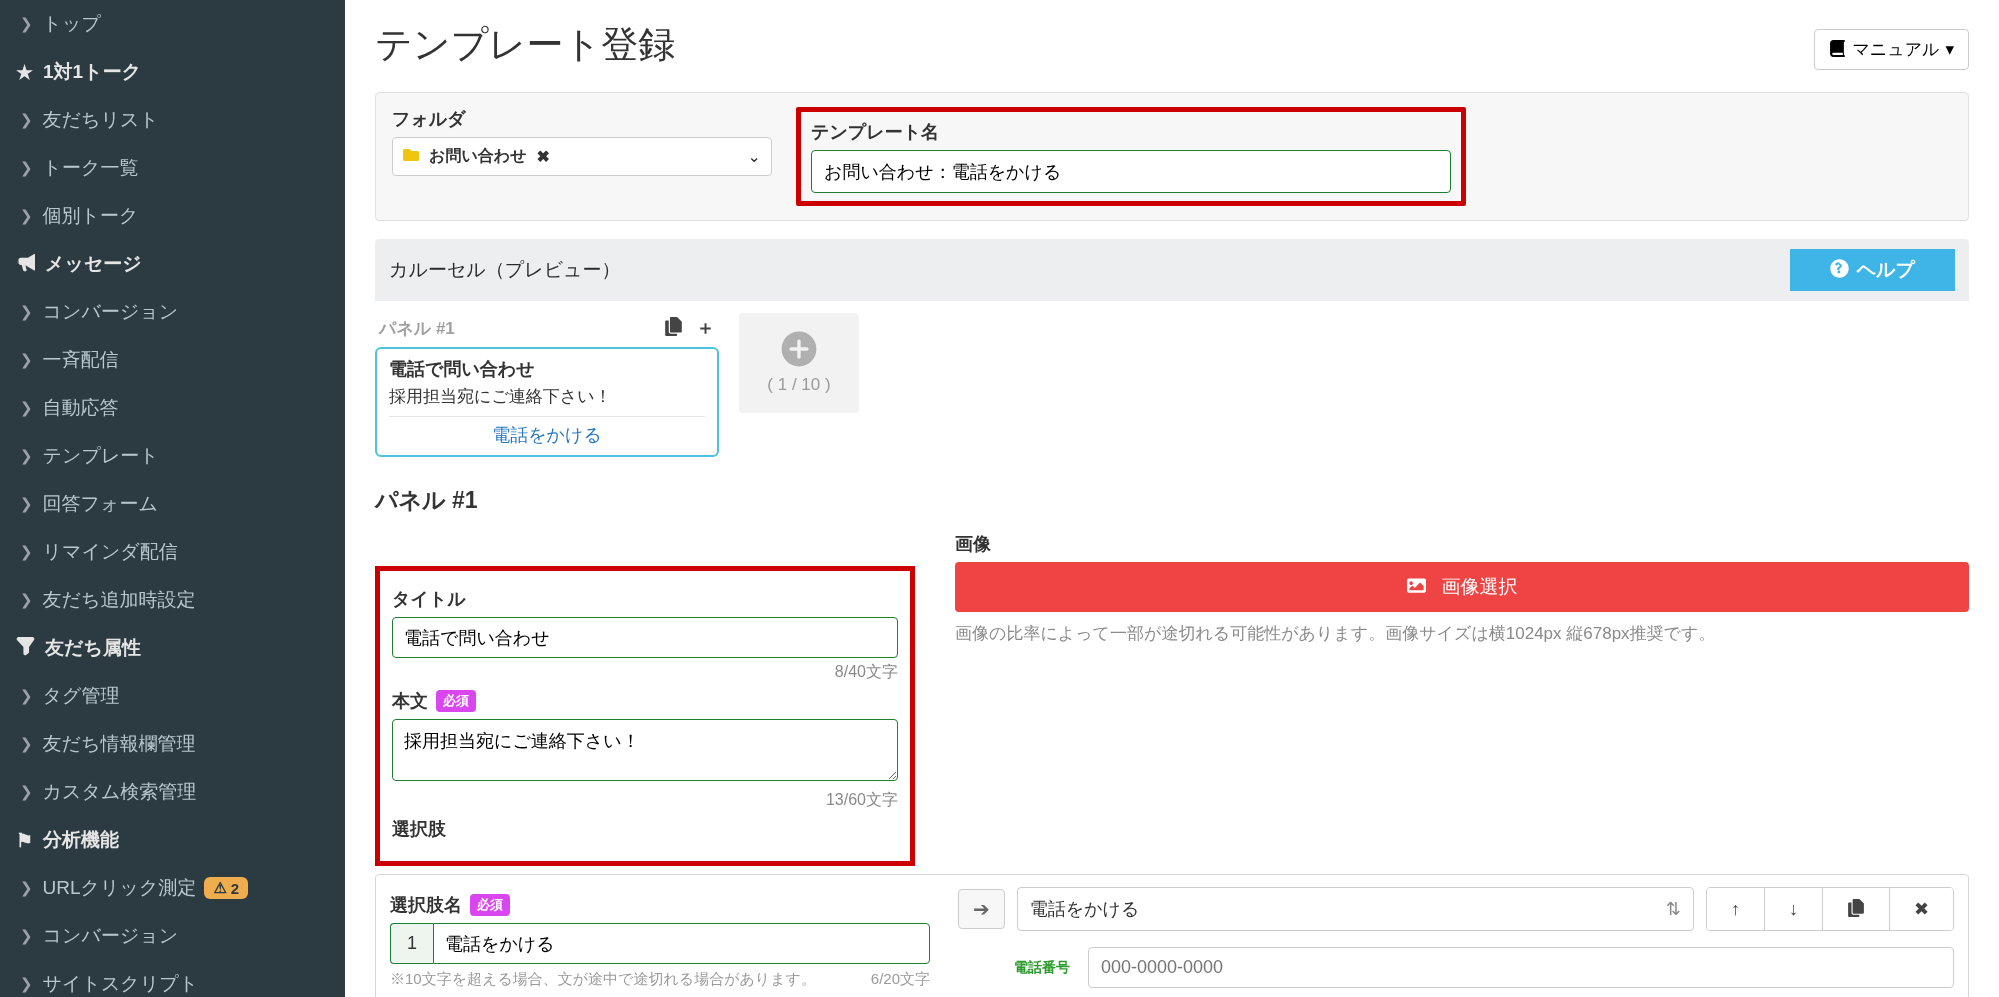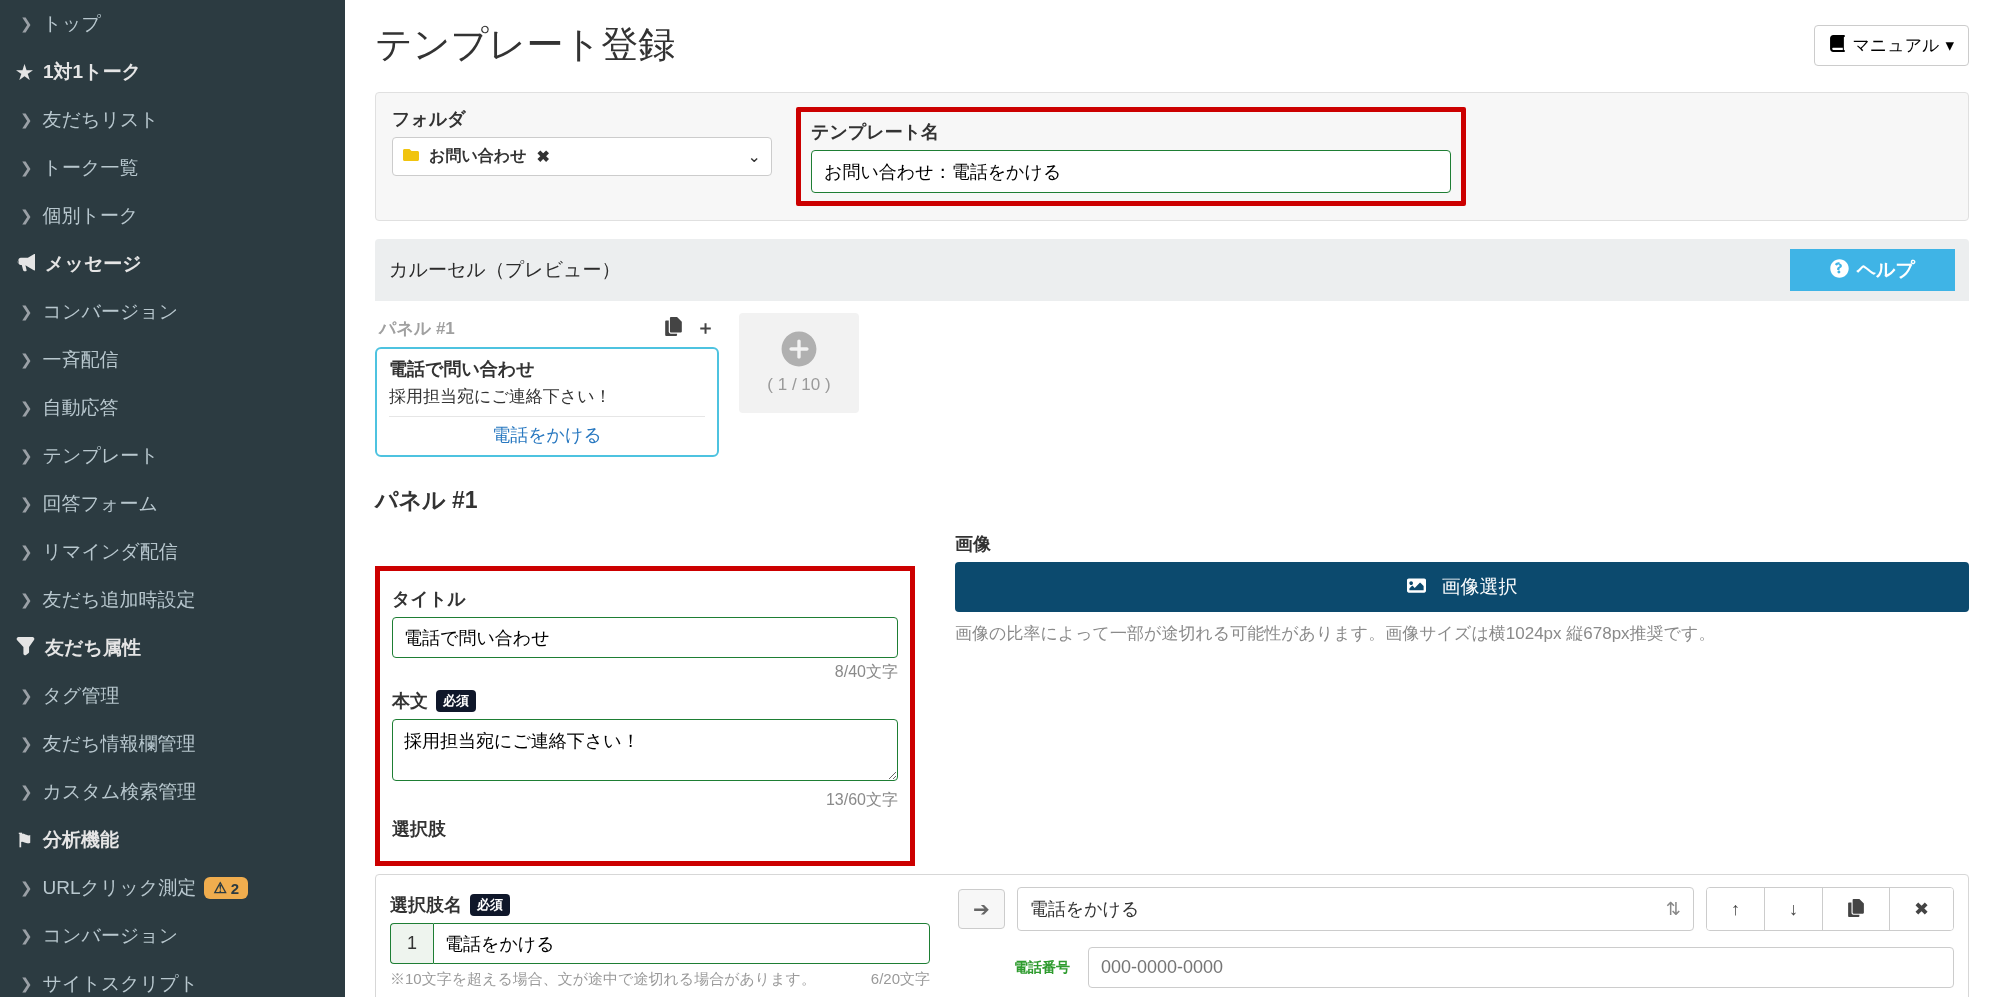--- a/index.html
+++ b/index.html
@@ -8,21 +8,21 @@
 
 
 .sidebar { width: 345px; background: #2c3b41; color: #b8c7ce; flex-shrink: 0; font-size: 19px; }
 .sidebar .item { display: flex; align-items: center; padding: 11px 12px 11px 20px; cursor: pointer; border-bottom: 0 solid transparent; }
 .sidebar .item .chev { color: #9aa0a6; font-size: 15px; margin-right: 10px; }
 .sidebar .header { color: #e5e5e5; font-weight: 600; padding: 11px 12px 11px 16px; display: flex; align-items: center; gap: 10px; }
 .sidebar .badge-warn { background: #f0ad4e; color: #2c3b41; border-radius: 6px; padding: 2px 9px; font-size: 15px; font-weight: 700; display: inline-flex; align-items: center; gap: 4px; margin-left: 8px; }
 
 
 .main { flex: 1; background: #fff; padding: 0 0 40px 0; }
-.topbar { display: flex; justify-content: space-between; align-items: center; padding: 20px 30px 10px 30px; }
+.topbar { display: flex; justify-content: space-between; align-items: flex-end; padding: 20px 30px 10px 30px; }
 .page-title { font-size: 37px; font-weight: 400; color: #333; }
 .manual-btn { border: 1px solid #ccc; background: #fff; border-radius: 4px; padding: 8px 14px; font-size: 17px; cursor: pointer; display: flex; align-items: center; gap: 6px; }
 
 .panel-top { margin: 12px 30px 18px 30px; background: #f7f7f7; border: 1px solid #e0e0e0; border-radius: 4px; padding: 14px 16px; display: flex; gap: 24px; align-items: flex-start; }
 .panel-top .col { display: flex; flex-direction: column; gap: 6px; }
 .panel-top .col.folder { width: 380px; }
 .panel-top .col.tname { flex: 0 0 670px; border: 5px solid #c00; padding: 8px 10px; border-radius: 2px; }
 .label-strong { font-weight: 700; font-size: 18px; }
 .folder-select { border: 1px solid #ccc; background: #fff; border-radius: 4px; padding: 8px 10px; display: flex; align-items: center; justify-content: space-between; cursor: pointer; font-size: 16px; }
 .folder-select .left { display: flex; align-items: center; gap: 10px; }
@@ -45,25 +45,25 @@
 .add-card { width: 120px; height: 100px; background: #f2f2f2; border-radius: 4px; display: flex; flex-direction: column; align-items: center; justify-content: center; gap: 6px; cursor: pointer; }
 .add-card .plus { color: #b0b0b0; font-size: 36px; line-height: 1; }
 .add-card .count { color: #9a9a9a; font-size: 17px; }
 
 .panel-editor { margin: 28px 30px 0 30px; }
 .panel-editor h3 { font-size: 23px; font-weight: 800; margin-bottom: 10px; }
 .editor-row { display: flex; gap: 40px; align-items: flex-start; }
 .editor-left { width: 540px; border: 5px solid #c00; padding: 10px 12px 14px 12px; border-radius: 0; margin-top: 40px; }
 .editor-right { flex: 1; }
 .field-label { font-weight: 700; font-size: 18px; margin: 6px 0; display: flex; align-items: center; gap: 8px; }
-.req-badge { background: #0f172a; color: #fff; font-size: 13px; padding: 2px 7px; border-radius: 4px; font-weight: 700; }
+.req-badge { background: #d946ef; color: #fff; font-size: 13px; padding: 2px 7px; border-radius: 4px; font-weight: 700; }
 .input, .textarea { width: 100%; border: 1px solid #1e7e34; border-radius: 4px; padding: 9px 11px; font-size: 18px; font-family: inherit; outline: none; background: #fff; }
 .textarea { resize: vertical; min-height: 44px; }
 .counter { text-align: right; color: #8a8a8a; font-size: 16px; margin-top: 4px; }
-.img-btn { width: 100%; background: #0c4a6e; color: #fff; border: 0; padding: 12px 0; font-size: 19px; font-weight: 400; border-radius: 4px; cursor: pointer; display: flex; align-items: center; justify-content: center; gap: 16px; }
+.img-btn { width: 100%; background: #ef4444; color: #fff; border: 0; padding: 12px 0; font-size: 19px; font-weight: 400; border-radius: 4px; cursor: pointer; display: flex; align-items: center; justify-content: center; gap: 16px; }
 .img-note { color: #8a8a8a; font-size: 17px; margin-top: 10px; }
 
 .choice-wrap { margin-top: 8px; }
 .choice-body { border: 1px solid #d7d7d7; border-radius: 4px; padding: 12px 14px; display: grid; grid-template-columns: 540px 1fr; gap: 28px; align-items: start; }
 .choice-name-row { display: flex; align-items: center; gap: 0; }
 .choice-num { border: 1px solid #1e7e34; border-right: 0; border-radius: 4px 0 0 4px; padding: 9px 16px; background: #eef4ee; font-size: 18px; }
 .choice-input { flex: 1; border: 1px solid #1e7e34; border-radius: 0 4px 4px 0; padding: 9px 11px; font-size: 18px; outline: none; }
 .choice-note { color: #9a9a9a; font-size: 15px; margin-top: 6px; display: flex; justify-content: space-between; }
 .choice-action-row { display: flex; align-items: center; gap: 12px; }
 .arrow-box { border: 1px solid #ccc; border-radius: 4px; padding: 7px 14px; background: #f7f7f7; color: #666; font-size: 20px; cursor: pointer; }

